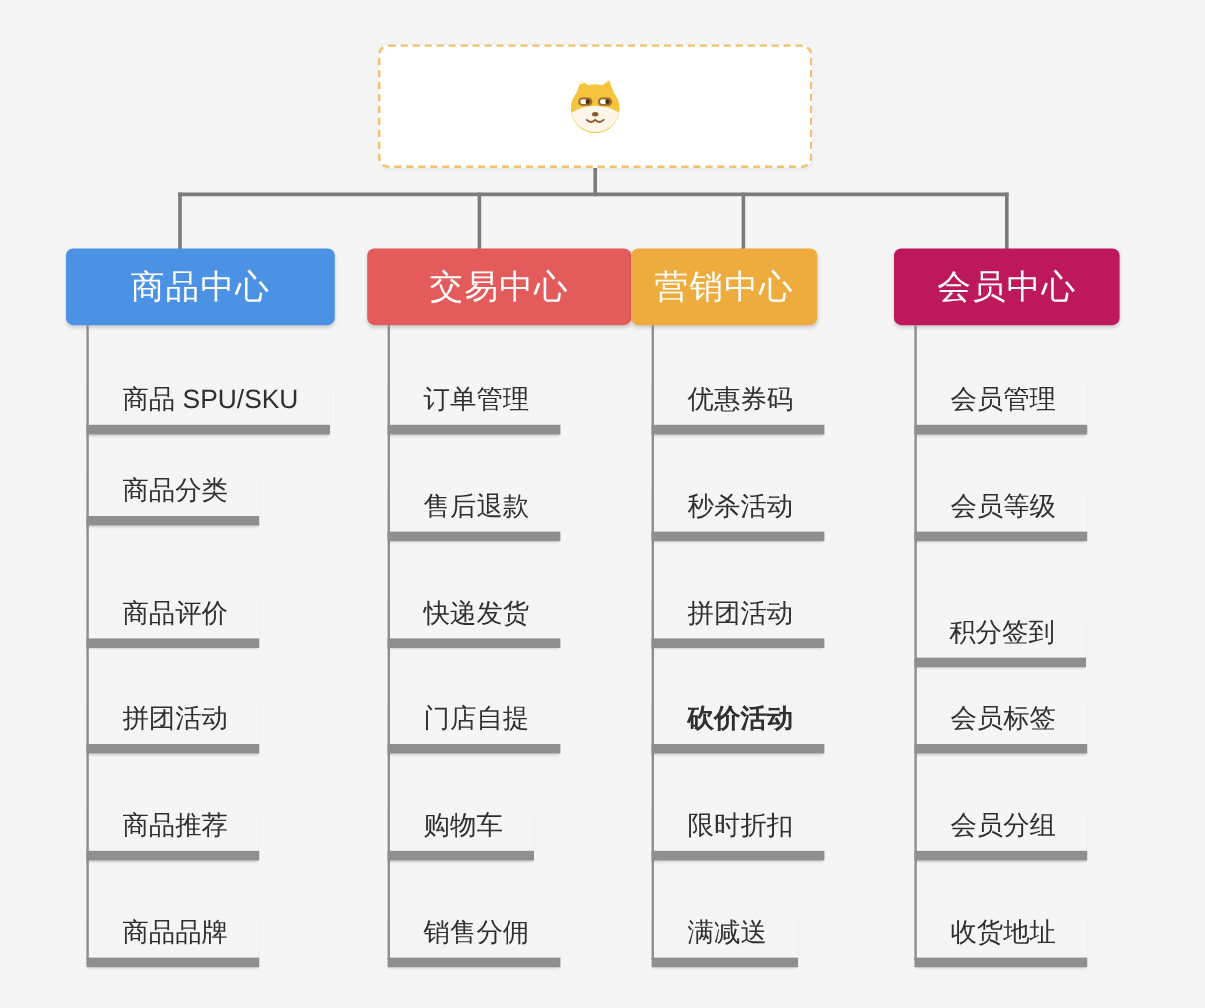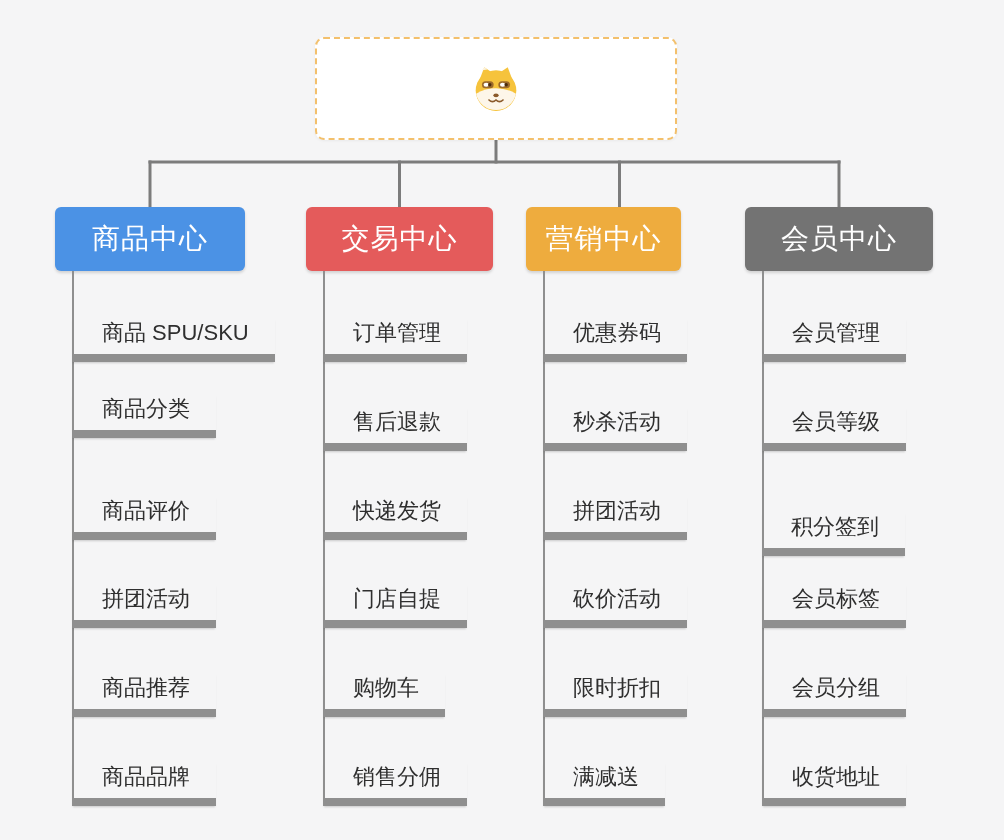--- a/index.html
+++ b/index.html
@@ -69,51 +69,51 @@
         <ellipse cx="40.5" cy="26.5" rx="3.4" ry="2.6" fill="#ffffff"></ellipse>
         <circle cx="24" cy="26.5" r="2.2" fill="#4a2c0e"></circle>
         <circle cx="45" cy="26.5" r="2.2" fill="#4a2c0e"></circle>
         <ellipse cx="32" cy="40" rx="3.4" ry="2.4" fill="#8b5a2b"></ellipse>
         <path d="M23 46 q4.5 4.5 9 0 q4.5 4.5 9 0" stroke="#8b5a2b" stroke-width="2" fill="none" stroke-linecap="round"></path>
       </svg>
     </span>
   </div>
 
   <div id="columns">
-      <div class="branch" style="left: 55px; width: 190px; background: rgb(75, 146, 229);">
+      <div class="branch" style="left: 55px; width: 224px; background: rgb(75, 146, 229);">
         <span>商品中心</span>
       </div>
       <div class="spine" style="left: 72px; top: 271px; height: 529px; background: rgb(143, 143, 143);"></div>
       <div class="leaf" style="left: 72px; top: 318px; border-bottom-color: rgb(143, 143, 143);"><span>商品 SPU/SKU</span></div>
       <div class="leaf" style="left: 72px; top: 394px; border-bottom-color: rgb(143, 143, 143);"><span>商品分类</span></div>
       <div class="leaf" style="left: 72px; top: 496px; border-bottom-color: rgb(143, 143, 143);"><span>商品评价</span></div>
       <div class="leaf" style="left: 72px; top: 584px; border-bottom-color: rgb(143, 143, 143);"><span>拼团活动</span></div>
       <div class="leaf" style="left: 72px; top: 673px; border-bottom-color: rgb(143, 143, 143);"><span>商品推荐</span></div>
       <div class="leaf" style="left: 72px; top: 762px; border-bottom-color: rgb(143, 143, 143);"><span>商品品牌</span></div>
-      <div class="branch" style="left: 306px; width: 187px; background: rgb(228, 91, 91);">
+      <div class="branch" style="left: 306px; width: 220px; background: rgb(228, 91, 91);">
         <span>交易中心</span>
       </div>
       <div class="spine" style="left: 323px; top: 271px; height: 529px; background: rgb(143, 143, 143);"></div>
       <div class="leaf" style="left: 323px; top: 318px; border-bottom-color: rgb(143, 143, 143);"><span>订单管理</span></div>
       <div class="leaf" style="left: 323px; top: 407px; border-bottom-color: rgb(143, 143, 143);"><span>售后退款</span></div>
       <div class="leaf" style="left: 323px; top: 496px; border-bottom-color: rgb(143, 143, 143);"><span>快递发货</span></div>
       <div class="leaf" style="left: 323px; top: 584px; border-bottom-color: rgb(143, 143, 143);"><span>门店自提</span></div>
       <div class="leaf" style="left: 323px; top: 673px; border-bottom-color: rgb(143, 143, 143);"><span>购物车</span></div>
       <div class="leaf" style="left: 323px; top: 762px; border-bottom-color: rgb(143, 143, 143);"><span>销售分佣</span></div>
       <div class="branch" style="left: 526px; width: 155px; background: rgb(238, 172, 62);">
         <span>营销中心</span>
       </div>
       <div class="spine" style="left: 543px; top: 271px; height: 529px; background: rgb(143, 143, 143);"></div>
       <div class="leaf" style="left: 543px; top: 318px; border-bottom-color: rgb(143, 143, 143);"><span>优惠券码</span></div>
       <div class="leaf" style="left: 543px; top: 407px; border-bottom-color: rgb(143, 143, 143);"><span>秒杀活动</span></div>
       <div class="leaf" style="left: 543px; top: 496px; border-bottom-color: rgb(143, 143, 143);"><span>拼团活动</span></div>
-      <div class="leaf" style="left: 543px; top: 584px; border-bottom-color: rgb(143, 143, 143);"><span>砍价活动</span></div>
+      <div class="leaf" style="left: 543px; top: 584px; border-bottom-color: rgb(143, 143, 143); font-weight: bold;"><span>砍价活动</span></div>
       <div class="leaf" style="left: 543px; top: 673px; border-bottom-color: rgb(143, 143, 143);"><span>限时折扣</span></div>
       <div class="leaf" style="left: 543px; top: 762px; border-bottom-color: rgb(143, 143, 143);"><span>满减送</span></div>
-      <div class="branch" style="left: 745px; width: 188px; background: #737373;">
+      <div class="branch" style="left: 745px; width: 188px; background: #be185d;">
         <span>会员中心</span>
       </div>
       <div class="spine" style="left: 762px; top: 271px; height: 529px; background: rgb(143, 143, 143);"></div>
       <div class="leaf" style="left: 762px; top: 318px; border-bottom-color: rgb(143, 143, 143);"><span>会员管理</span></div>
       <div class="leaf" style="left: 762px; top: 407px; border-bottom-color: rgb(143, 143, 143);"><span>会员等级</span></div>
       <div class="leaf" style="left: 762px; top: 512px; border-bottom-color: rgb(143, 143, 143); padding-left: 29px;"><span>积分签到</span></div>
       <div class="leaf" style="left: 762px; top: 584px; border-bottom-color: rgb(143, 143, 143);"><span>会员标签</span></div>
       <div class="leaf" style="left: 762px; top: 673px; border-bottom-color: rgb(143, 143, 143);"><span>会员分组</span></div>
       <div class="leaf" style="left: 762px; top: 762px; border-bottom-color: rgb(143, 143, 143);"><span>收货地址</span></div>
     </div>

